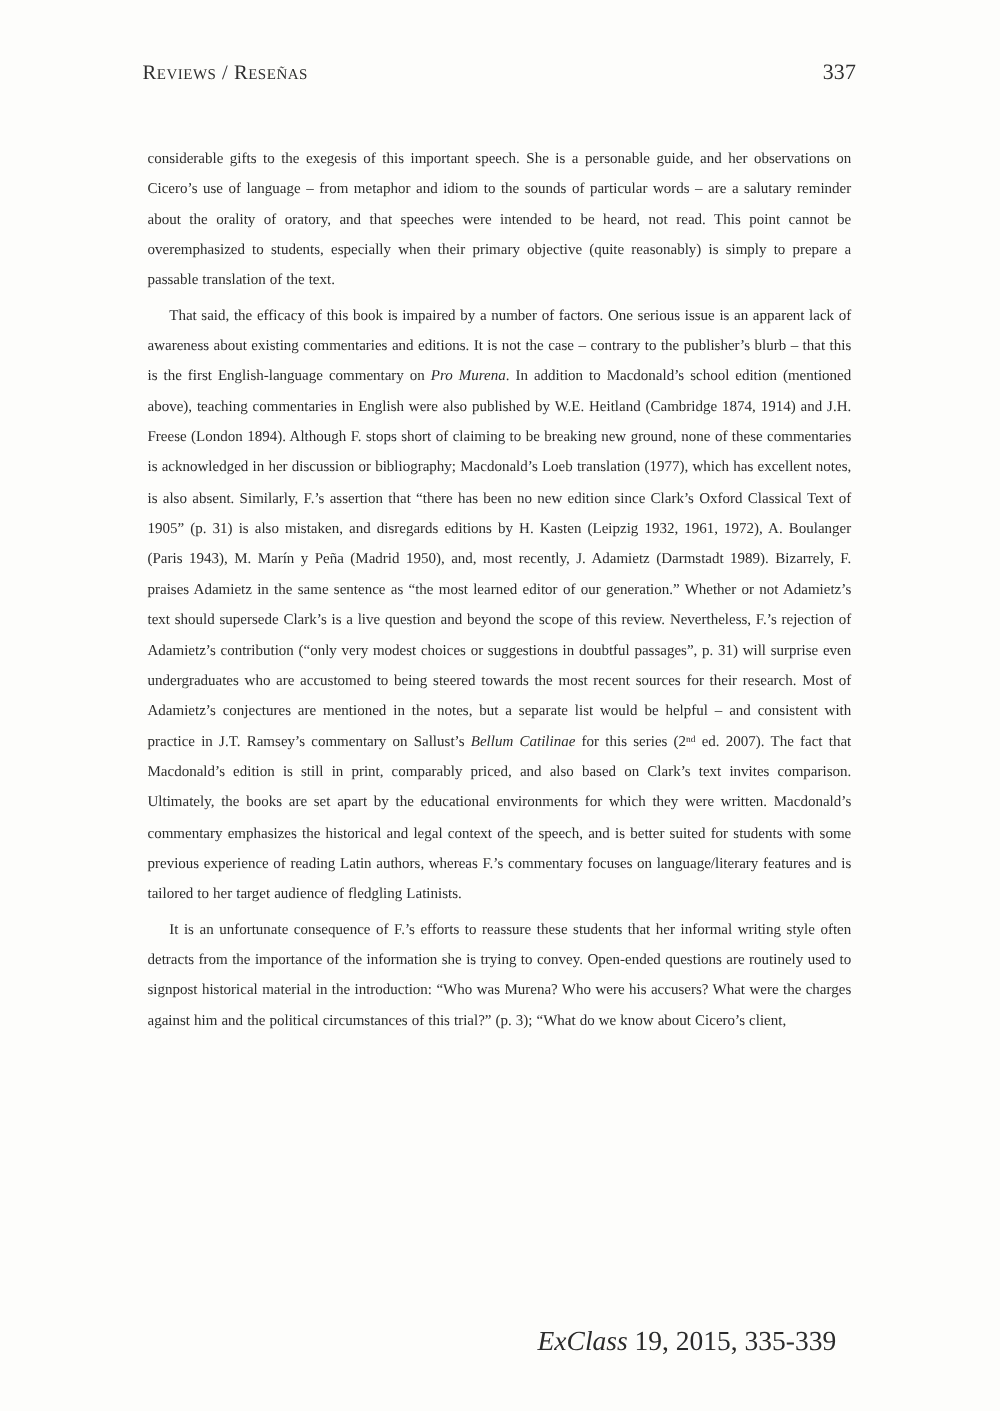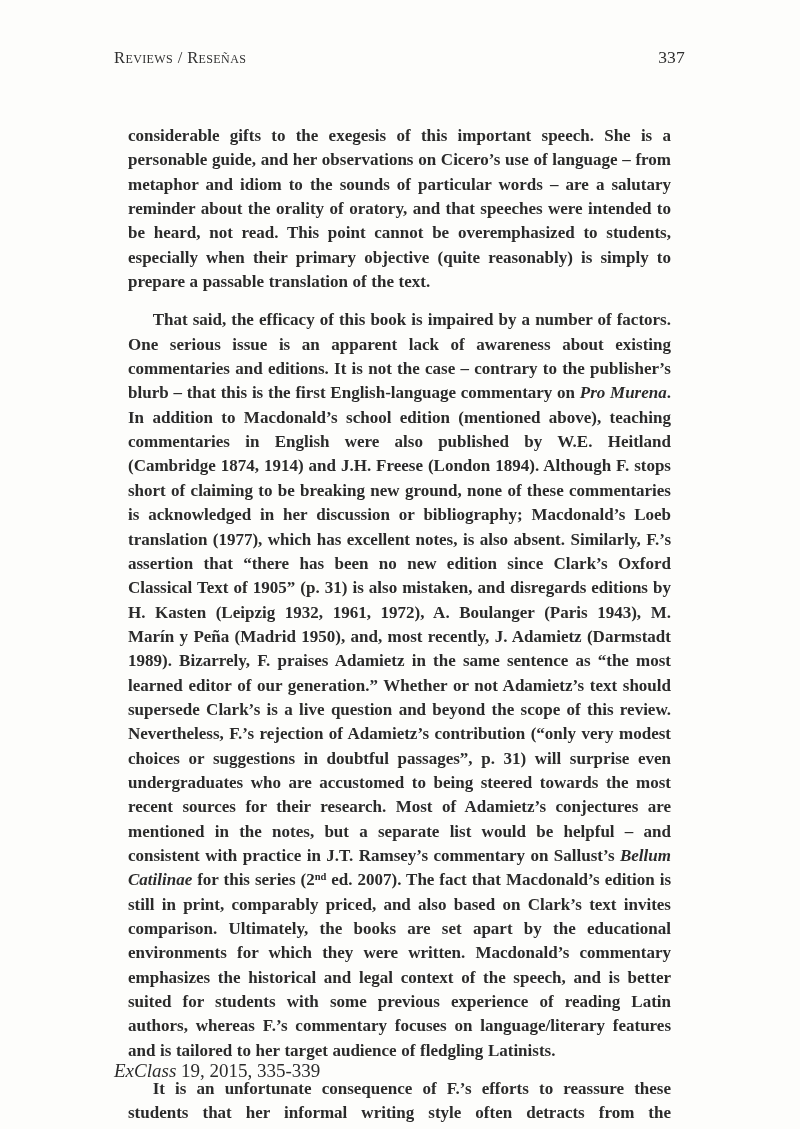--- a/index.html
+++ b/index.html
@@ -50,50 +50,49 @@
   }
 
   
   .textblock {
     position: absolute;
     left: 114px;
     top: 110px;
     width: 571px;
   }
   .para {
-    margin: 14px;
-    font-size: 17px;
+    margin: 4px;
+    font-size: 12px;
     line-height: 24.35px;
     text-align: justify;
     text-justify: inter-word;
     color: #2b2b2b;
     hyphens: manual;
     word-spacing: 0.02em;
-    font-weight: bold;
   }
   .para + .para {
     text-indent: 1.45em;
   }
   .para i, .para em {
     font-style: italic;
   }
   sup {
     font-size: 0.62em;
     vertical-align: 0.48em;
     line-height: 0;
   }
 
   
   .footer {
     position: absolute;
-    left: 114px;
+    left: 98px;
     top: 1060px;
     width: 571px;
-    text-align: left;
-    font-size: 19px;
+    text-align: right;
+    font-size: 22px;
     color: #2b2b2b;
   }
   .footer .journal {
     font-style: italic;
   }
 </style>
 </head>
 <body>
 
 <div class="page">

